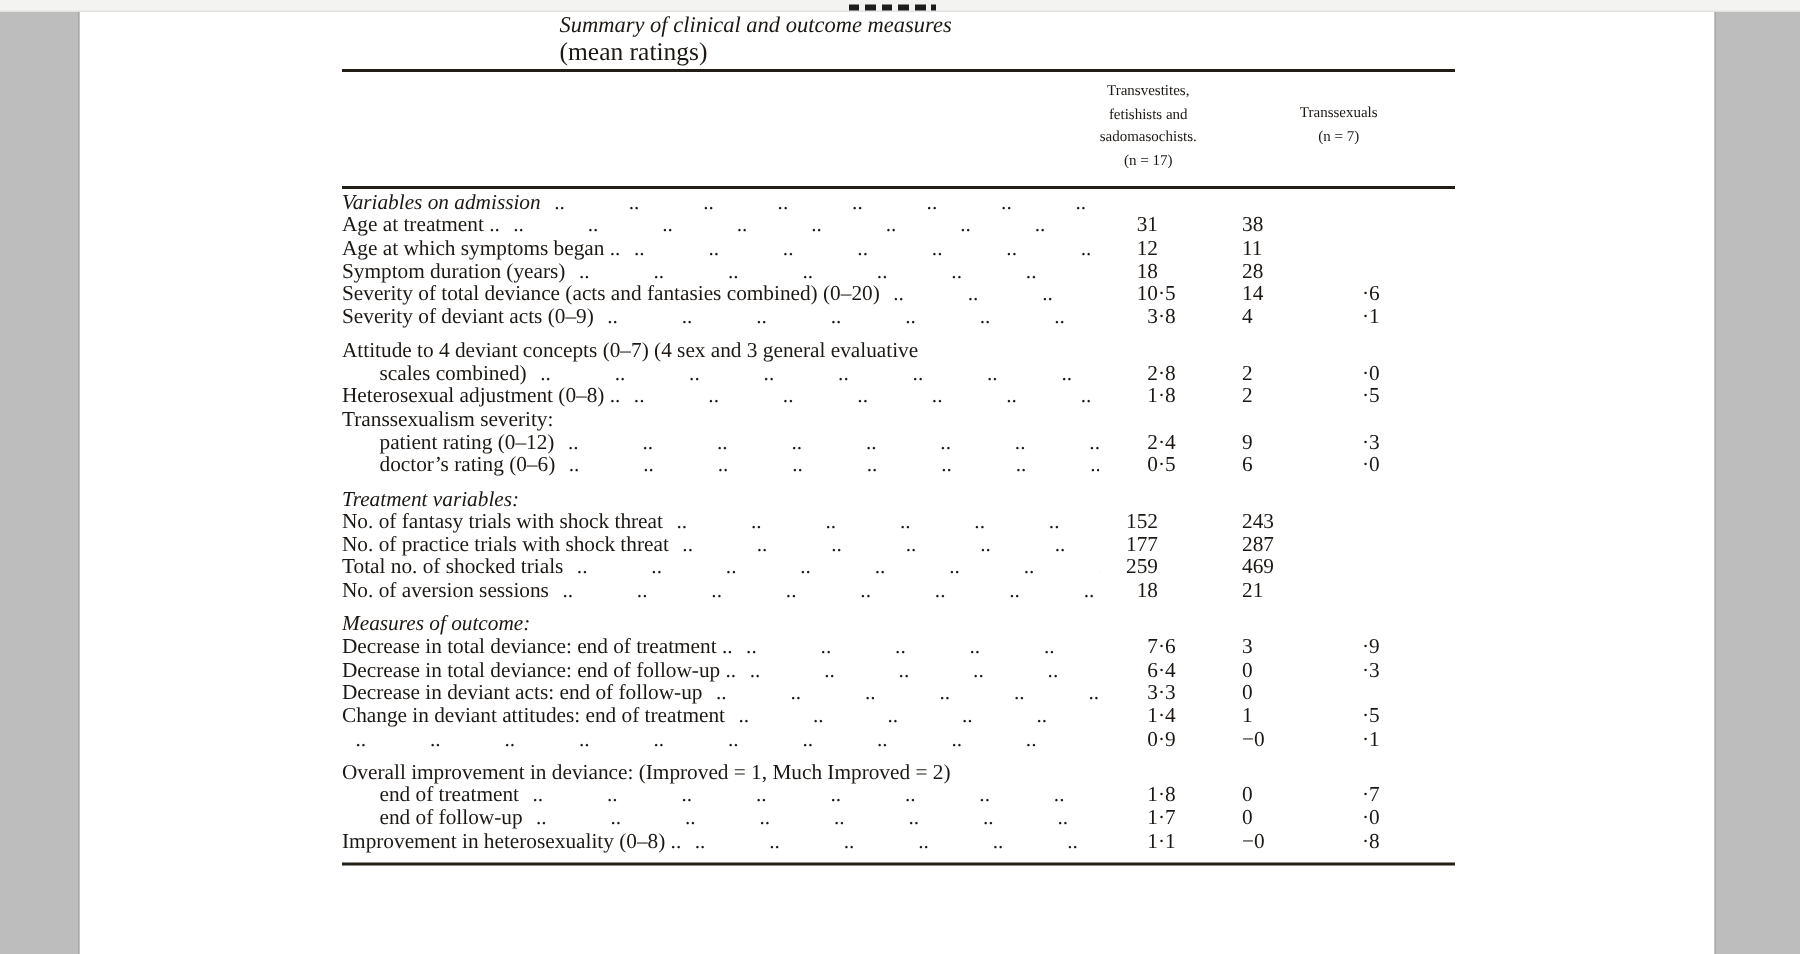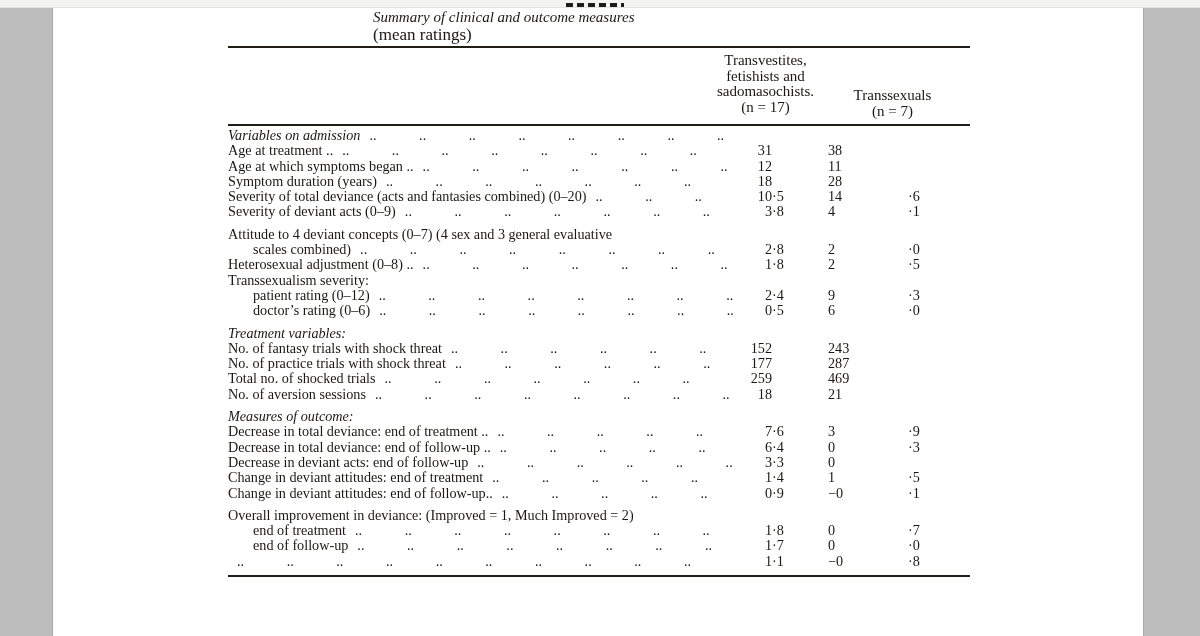--- a/index.html
+++ b/index.html
@@ -19,24 +19,24 @@
 
   .title-block { position:absolute; left:373px; top:8px; width:400px; text-align:left; }
   .title-line { display:block; font-style:italic; font-size:15px; line-height:18px; }
   .subtitle-line { display:block; font-size:17px; line-height:17px; }
 
   .rule { position:absolute; left:228px; width:742px; height:2px; background:#221d16; }
   .rule-top { top:46px; }
   .rule-mid { top:124px; }
   .rule-bottom { top:575px; }
 
-  .col-header { position:absolute; text-align:center; font-size:15px; line-height:15.6px; }
+  .col-header { position:absolute; text-align:center; font-size:10px; line-height:15.6px; }
   .col-header span { display:block; }
   .col1-header { left:663px; top:53px; width:205px; }
-  .col2-header { left:810px; top:88px; width:165px; }
+  .col2-header { left:810px; top:68px; width:165px; }
 
   .tbody { position:absolute; left:228px; top:128px; width:752px; font-size:14.2px; line-height:15.3px; }
   .row { position:relative; height:15.3px; }
   .row.gap { margin-top:7px; }
   .labelwrap { display:flex; width:505px; overflow:hidden; }
   .label { white-space:pre; }
   .row.indent .label { padding-left:25px; }
   .row.section .label { font-style:italic; }
   .leader { flex:1 1 auto; overflow:hidden; white-space:nowrap; padding-left:9px; }
   .val { position:absolute; top:0; white-space:nowrap; }
@@ -247,21 +247,20 @@
     <div class="row">
       <span class="labelwrap">
         <span class="label">Change in deviant attitudes: end of treatment</span>
         <span class="leader">..&nbsp;&nbsp;&nbsp;&nbsp;&nbsp;&nbsp;&nbsp;&nbsp;&nbsp;&nbsp;&nbsp;&nbsp;..&nbsp;&nbsp;&nbsp;&nbsp;&nbsp;&nbsp;&nbsp;&nbsp;&nbsp;&nbsp;&nbsp;&nbsp;..&nbsp;&nbsp;&nbsp;&nbsp;&nbsp;&nbsp;&nbsp;&nbsp;&nbsp;&nbsp;&nbsp;&nbsp;..&nbsp;&nbsp;&nbsp;&nbsp;&nbsp;&nbsp;&nbsp;&nbsp;&nbsp;&nbsp;&nbsp;&nbsp;..&nbsp;&nbsp;&nbsp;&nbsp;&nbsp;&nbsp;&nbsp;&nbsp;&nbsp;&nbsp;&nbsp;&nbsp;..&nbsp;&nbsp;&nbsp;&nbsp;&nbsp;&nbsp;&nbsp;&nbsp;&nbsp;&nbsp;&nbsp;&nbsp;..&nbsp;&nbsp;&nbsp;&nbsp;&nbsp;&nbsp;&nbsp;&nbsp;&nbsp;&nbsp;&nbsp;&nbsp;..&nbsp;&nbsp;&nbsp;&nbsp;&nbsp;&nbsp;&nbsp;&nbsp;&nbsp;&nbsp;&nbsp;&nbsp;..&nbsp;&nbsp;&nbsp;&nbsp;&nbsp;&nbsp;&nbsp;&nbsp;&nbsp;&nbsp;&nbsp;&nbsp;..&nbsp;&nbsp;&nbsp;&nbsp;&nbsp;&nbsp;&nbsp;&nbsp;&nbsp;&nbsp;&nbsp;&nbsp;..&nbsp;&nbsp;&nbsp;&nbsp;&nbsp;&nbsp;&nbsp;&nbsp;&nbsp;&nbsp;&nbsp;&nbsp;..&nbsp;&nbsp;&nbsp;&nbsp;&nbsp;&nbsp;&nbsp;&nbsp;&nbsp;&nbsp;&nbsp;&nbsp;..&nbsp;&nbsp;&nbsp;&nbsp;&nbsp;&nbsp;&nbsp;&nbsp;&nbsp;&nbsp;&nbsp;&nbsp;..&nbsp;&nbsp;&nbsp;&nbsp;&nbsp;&nbsp;&nbsp;&nbsp;&nbsp;&nbsp;&nbsp;&nbsp;..&nbsp;&nbsp;&nbsp;&nbsp;&nbsp;&nbsp;&nbsp;&nbsp;&nbsp;&nbsp;&nbsp;&nbsp;..&nbsp;&nbsp;&nbsp;&nbsp;&nbsp;&nbsp;&nbsp;&nbsp;&nbsp;&nbsp;&nbsp;&nbsp;</span>
       </span>
       <span class="val v1"><span class="int">1</span><span class="frac">·4</span></span>
       <span class="val v2"><span class="int">1</span><span class="frac">·5</span></span>
     </div>
     <div class="row">
       <span class="labelwrap">
-        <span class="label">Change in deviant attitudes: end of follow-up..</span>
         <span class="leader">..&nbsp;&nbsp;&nbsp;&nbsp;&nbsp;&nbsp;&nbsp;&nbsp;&nbsp;&nbsp;&nbsp;&nbsp;..&nbsp;&nbsp;&nbsp;&nbsp;&nbsp;&nbsp;&nbsp;&nbsp;&nbsp;&nbsp;&nbsp;&nbsp;..&nbsp;&nbsp;&nbsp;&nbsp;&nbsp;&nbsp;&nbsp;&nbsp;&nbsp;&nbsp;&nbsp;&nbsp;..&nbsp;&nbsp;&nbsp;&nbsp;&nbsp;&nbsp;&nbsp;&nbsp;&nbsp;&nbsp;&nbsp;&nbsp;..&nbsp;&nbsp;&nbsp;&nbsp;&nbsp;&nbsp;&nbsp;&nbsp;&nbsp;&nbsp;&nbsp;&nbsp;..&nbsp;&nbsp;&nbsp;&nbsp;&nbsp;&nbsp;&nbsp;&nbsp;&nbsp;&nbsp;&nbsp;&nbsp;..&nbsp;&nbsp;&nbsp;&nbsp;&nbsp;&nbsp;&nbsp;&nbsp;&nbsp;&nbsp;&nbsp;&nbsp;..&nbsp;&nbsp;&nbsp;&nbsp;&nbsp;&nbsp;&nbsp;&nbsp;&nbsp;&nbsp;&nbsp;&nbsp;..&nbsp;&nbsp;&nbsp;&nbsp;&nbsp;&nbsp;&nbsp;&nbsp;&nbsp;&nbsp;&nbsp;&nbsp;..&nbsp;&nbsp;&nbsp;&nbsp;&nbsp;&nbsp;&nbsp;&nbsp;&nbsp;&nbsp;&nbsp;&nbsp;..&nbsp;&nbsp;&nbsp;&nbsp;&nbsp;&nbsp;&nbsp;&nbsp;&nbsp;&nbsp;&nbsp;&nbsp;..&nbsp;&nbsp;&nbsp;&nbsp;&nbsp;&nbsp;&nbsp;&nbsp;&nbsp;&nbsp;&nbsp;&nbsp;..&nbsp;&nbsp;&nbsp;&nbsp;&nbsp;&nbsp;&nbsp;&nbsp;&nbsp;&nbsp;&nbsp;&nbsp;..&nbsp;&nbsp;&nbsp;&nbsp;&nbsp;&nbsp;&nbsp;&nbsp;&nbsp;&nbsp;&nbsp;&nbsp;..&nbsp;&nbsp;&nbsp;&nbsp;&nbsp;&nbsp;&nbsp;&nbsp;&nbsp;&nbsp;&nbsp;&nbsp;..&nbsp;&nbsp;&nbsp;&nbsp;&nbsp;&nbsp;&nbsp;&nbsp;&nbsp;&nbsp;&nbsp;&nbsp;</span>
       </span>
       <span class="val v1"><span class="int">0</span><span class="frac">·9</span></span>
       <span class="val v2"><span class="int">−0</span><span class="frac">·1</span></span>
     </div>
     <div class="row gap">
       <span class="labelwrap">
         <span class="label">Overall improvement in deviance: (Improved = 1, Much Improved = 2)</span>
         <span class="leader"></span>
       </span>
@@ -279,20 +278,21 @@
     <div class="row indent">
       <span class="labelwrap">
         <span class="label">end of follow-up</span>
         <span class="leader">..&nbsp;&nbsp;&nbsp;&nbsp;&nbsp;&nbsp;&nbsp;&nbsp;&nbsp;&nbsp;&nbsp;&nbsp;..&nbsp;&nbsp;&nbsp;&nbsp;&nbsp;&nbsp;&nbsp;&nbsp;&nbsp;&nbsp;&nbsp;&nbsp;..&nbsp;&nbsp;&nbsp;&nbsp;&nbsp;&nbsp;&nbsp;&nbsp;&nbsp;&nbsp;&nbsp;&nbsp;..&nbsp;&nbsp;&nbsp;&nbsp;&nbsp;&nbsp;&nbsp;&nbsp;&nbsp;&nbsp;&nbsp;&nbsp;..&nbsp;&nbsp;&nbsp;&nbsp;&nbsp;&nbsp;&nbsp;&nbsp;&nbsp;&nbsp;&nbsp;&nbsp;..&nbsp;&nbsp;&nbsp;&nbsp;&nbsp;&nbsp;&nbsp;&nbsp;&nbsp;&nbsp;&nbsp;&nbsp;..&nbsp;&nbsp;&nbsp;&nbsp;&nbsp;&nbsp;&nbsp;&nbsp;&nbsp;&nbsp;&nbsp;&nbsp;..&nbsp;&nbsp;&nbsp;&nbsp;&nbsp;&nbsp;&nbsp;&nbsp;&nbsp;&nbsp;&nbsp;&nbsp;..&nbsp;&nbsp;&nbsp;&nbsp;&nbsp;&nbsp;&nbsp;&nbsp;&nbsp;&nbsp;&nbsp;&nbsp;..&nbsp;&nbsp;&nbsp;&nbsp;&nbsp;&nbsp;&nbsp;&nbsp;&nbsp;&nbsp;&nbsp;&nbsp;..&nbsp;&nbsp;&nbsp;&nbsp;&nbsp;&nbsp;&nbsp;&nbsp;&nbsp;&nbsp;&nbsp;&nbsp;..&nbsp;&nbsp;&nbsp;&nbsp;&nbsp;&nbsp;&nbsp;&nbsp;&nbsp;&nbsp;&nbsp;&nbsp;..&nbsp;&nbsp;&nbsp;&nbsp;&nbsp;&nbsp;&nbsp;&nbsp;&nbsp;&nbsp;&nbsp;&nbsp;..&nbsp;&nbsp;&nbsp;&nbsp;&nbsp;&nbsp;&nbsp;&nbsp;&nbsp;&nbsp;&nbsp;&nbsp;..&nbsp;&nbsp;&nbsp;&nbsp;&nbsp;&nbsp;&nbsp;&nbsp;&nbsp;&nbsp;&nbsp;&nbsp;..&nbsp;&nbsp;&nbsp;&nbsp;&nbsp;&nbsp;&nbsp;&nbsp;&nbsp;&nbsp;&nbsp;&nbsp;</span>
       </span>
       <span class="val v1"><span class="int">1</span><span class="frac">·7</span></span>
       <span class="val v2"><span class="int">0</span><span class="frac">·0</span></span>
     </div>
     <div class="row">
       <span class="labelwrap">
+        <span class="label">Improvement in heterosexuality (0–8) ..</span>
         <span class="leader">..&nbsp;&nbsp;&nbsp;&nbsp;&nbsp;&nbsp;&nbsp;&nbsp;&nbsp;&nbsp;&nbsp;&nbsp;..&nbsp;&nbsp;&nbsp;&nbsp;&nbsp;&nbsp;&nbsp;&nbsp;&nbsp;&nbsp;&nbsp;&nbsp;..&nbsp;&nbsp;&nbsp;&nbsp;&nbsp;&nbsp;&nbsp;&nbsp;&nbsp;&nbsp;&nbsp;&nbsp;..&nbsp;&nbsp;&nbsp;&nbsp;&nbsp;&nbsp;&nbsp;&nbsp;&nbsp;&nbsp;&nbsp;&nbsp;..&nbsp;&nbsp;&nbsp;&nbsp;&nbsp;&nbsp;&nbsp;&nbsp;&nbsp;&nbsp;&nbsp;&nbsp;..&nbsp;&nbsp;&nbsp;&nbsp;&nbsp;&nbsp;&nbsp;&nbsp;&nbsp;&nbsp;&nbsp;&nbsp;..&nbsp;&nbsp;&nbsp;&nbsp;&nbsp;&nbsp;&nbsp;&nbsp;&nbsp;&nbsp;&nbsp;&nbsp;..&nbsp;&nbsp;&nbsp;&nbsp;&nbsp;&nbsp;&nbsp;&nbsp;&nbsp;&nbsp;&nbsp;&nbsp;..&nbsp;&nbsp;&nbsp;&nbsp;&nbsp;&nbsp;&nbsp;&nbsp;&nbsp;&nbsp;&nbsp;&nbsp;..&nbsp;&nbsp;&nbsp;&nbsp;&nbsp;&nbsp;&nbsp;&nbsp;&nbsp;&nbsp;&nbsp;&nbsp;..&nbsp;&nbsp;&nbsp;&nbsp;&nbsp;&nbsp;&nbsp;&nbsp;&nbsp;&nbsp;&nbsp;&nbsp;..&nbsp;&nbsp;&nbsp;&nbsp;&nbsp;&nbsp;&nbsp;&nbsp;&nbsp;&nbsp;&nbsp;&nbsp;..&nbsp;&nbsp;&nbsp;&nbsp;&nbsp;&nbsp;&nbsp;&nbsp;&nbsp;&nbsp;&nbsp;&nbsp;..&nbsp;&nbsp;&nbsp;&nbsp;&nbsp;&nbsp;&nbsp;&nbsp;&nbsp;&nbsp;&nbsp;&nbsp;..&nbsp;&nbsp;&nbsp;&nbsp;&nbsp;&nbsp;&nbsp;&nbsp;&nbsp;&nbsp;&nbsp;&nbsp;..&nbsp;&nbsp;&nbsp;&nbsp;&nbsp;&nbsp;&nbsp;&nbsp;&nbsp;&nbsp;&nbsp;&nbsp;</span>
       </span>
       <span class="val v1"><span class="int">1</span><span class="frac">·1</span></span>
       <span class="val v2"><span class="int">−0</span><span class="frac">·8</span></span>
     </div>
   </div>
 
 <div class="rule rule-bottom"></div>
 
 </body></html>

